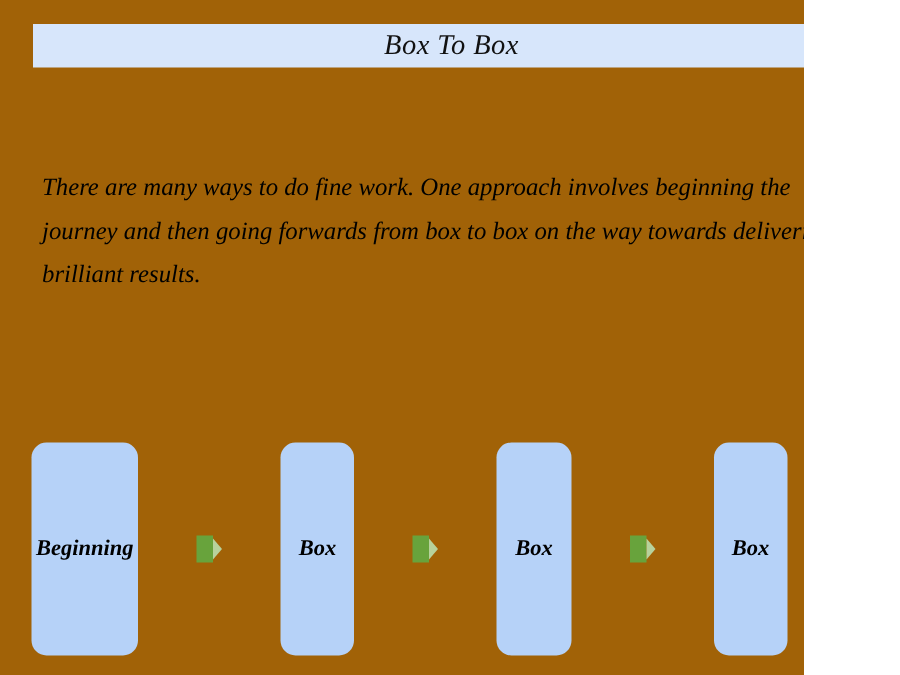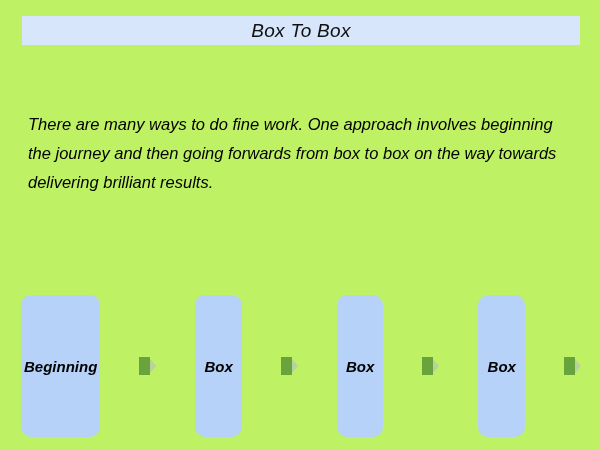--- a/index.html
+++ b/index.html
@@ -2,24 +2,24 @@
 <html style="--title-bar-bg: #d7e6fb; --box-fill: #b6d2f8; --arrow-green: #68a33c; --arrow-tip: #b7d29c; --text: #000000;"><head>
 <meta charset="utf-8">
 <style>
   html, body {
     margin: 0;
     padding: 0;
     background: #ffffff;
   }
   .page {
     position: relative;
-    width: 600px;
+    width: 536px;
     height: 450px;
-    background: #bef264;
-    font-family: Liberation Sans, sans-serif;
+    background: #a16207;
+    font-family: Liberation Serif, serif;
     color: var(--text, #000000);
     overflow: hidden;
   }
   .title-bar {
     position: absolute;
     left: 22px;
     top: 16px;
     width: 558px;
     height: 29px;
     background: var(--title-bar-bg, #d7e6fb);

